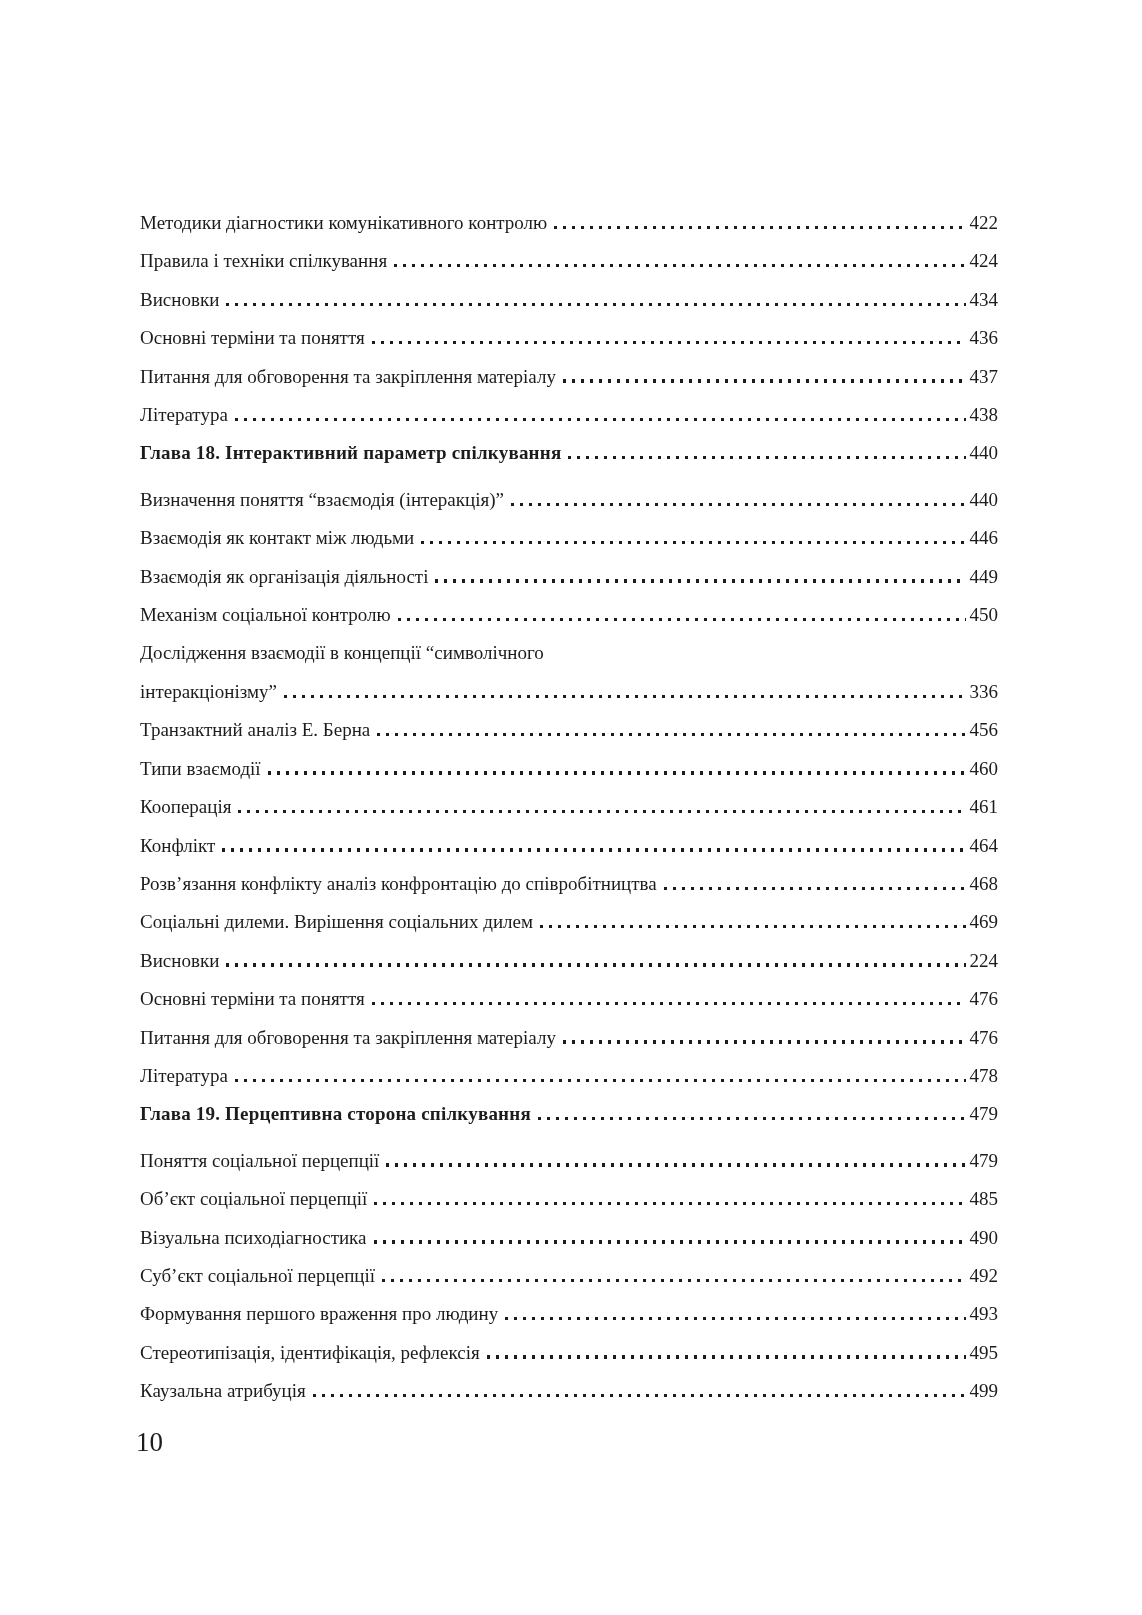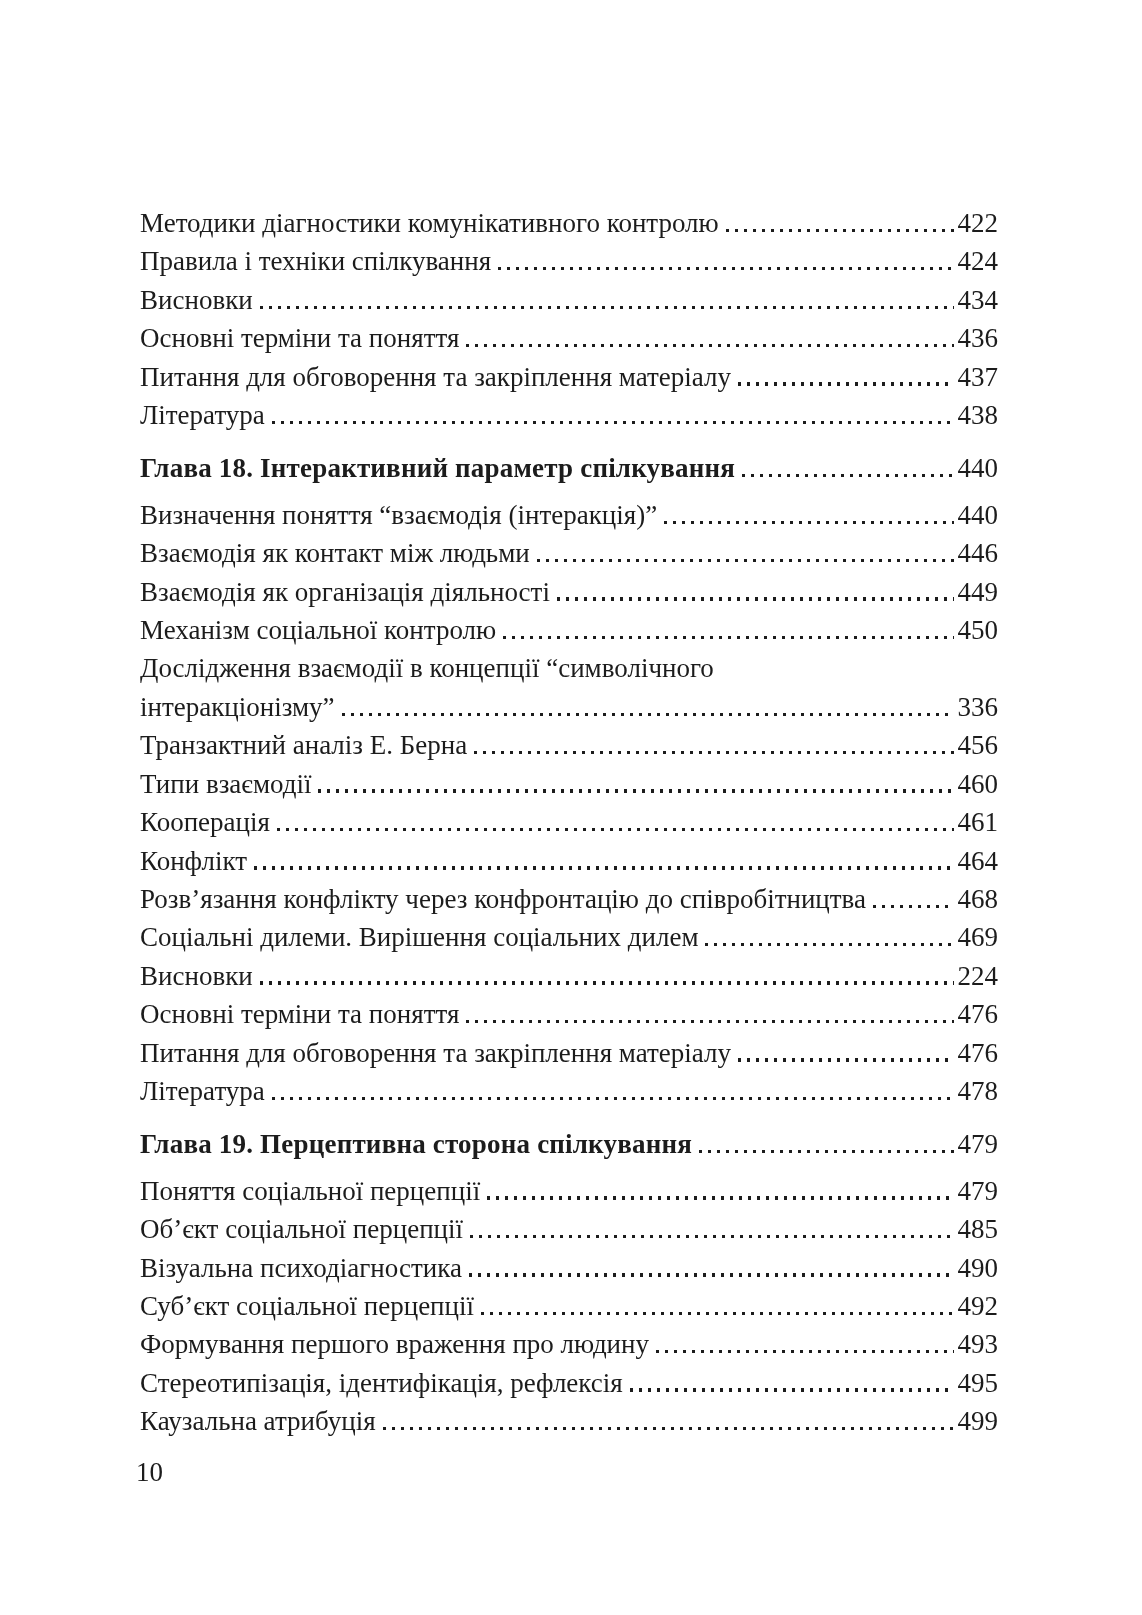--- a/index.html
+++ b/index.html
@@ -17,21 +17,21 @@
   }
   .toc {
     position: absolute;
     left: 140px;
     top: 204px;
     width: 858px;
   }
   .row {
     display: flex;
     align-items: baseline;
-    font-size: 27px;
+    font-size: 19px;
     line-height: 38.4px;
     white-space: nowrap;
   }
   .row .label {
     flex: 0 0 auto;
   }
   .row .leader {
     flex: 1 1 12px;
     min-width: 8px;
     height: 3.3px;
@@ -41,21 +41,20 @@
       to right,
       #1c1c1c 0px, #1c1c1c 3.3px,
       transparent 3.3px, transparent 9px
     );
   }
   .row .pagenum {
     flex: 0 0 auto;
     font-family: Liberation Serif, serif;
   }
   .row.chapter {
-    margin-top: 15px;
     margin-bottom: 8px;
   }
   .row.chapter .label {
     font-weight: 700;
     letter-spacing: 0.2px;
   }
   .folio {
     margin-top: 12px;
     margin-left: -4px;
     font-size: 27px;
@@ -145,21 +144,21 @@
     <span class="label">Кооперація</span>
     <span class="leader"></span>
     <span class="pagenum">461</span>
   </div>
       <div class="row">
     <span class="label">Конфлікт</span>
     <span class="leader"></span>
     <span class="pagenum">464</span>
   </div>
       <div class="row">
-    <span class="label">Розв’язання конфлікту через конфронтацію до співробітництва</span>
+    <span class="label">Розв’язання конфлікту аналіз конфронтацію до співробітництва</span>
     <span class="leader"></span>
     <span class="pagenum">468</span>
   </div>
       <div class="row">
     <span class="label">Соціальні дилеми. Вирішення соціальних дилем</span>
     <span class="leader"></span>
     <span class="pagenum">469</span>
   </div>
       <div class="row">
     <span class="label">Висновки</span>

